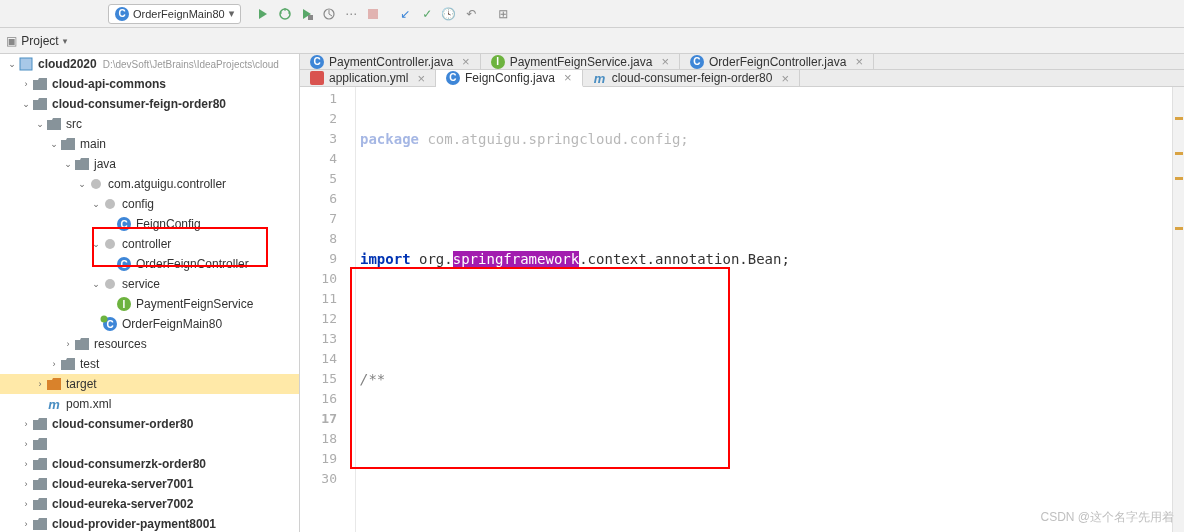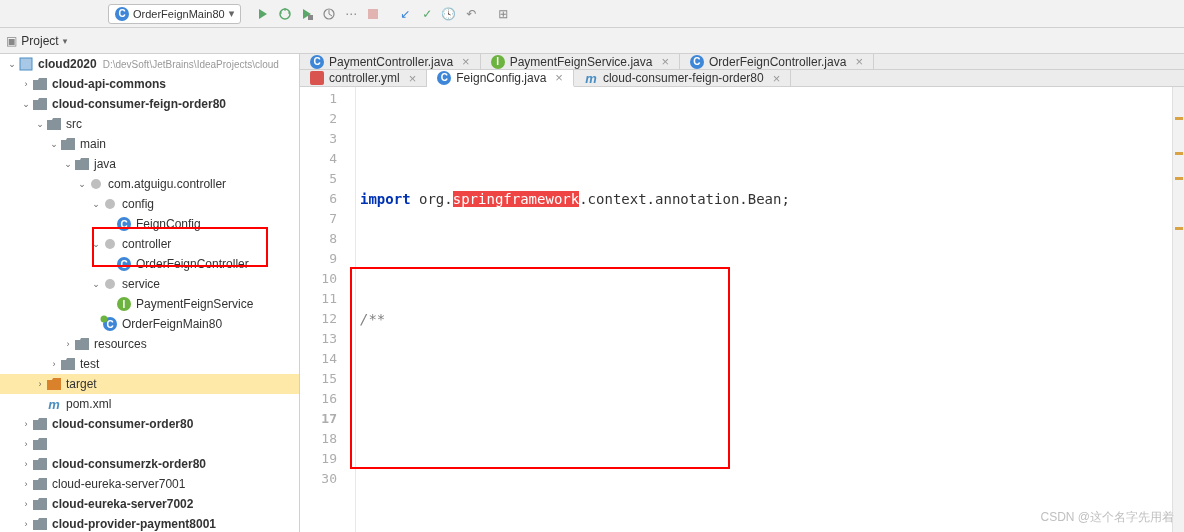--- a/index.html
+++ b/index.html
@@ -33,21 +33,21 @@
     .tab-close { color: #999; font-size: 13px; margin-left: 4px; }
     .editor-tabs-row2 { height: 26px; display: flex; border-bottom: 1px solid #d0d0d0; background: #ececec; }
     
     .code-area { flex: 1; display: flex; position: relative; }
     .gutter { width: 56px; background: #fff; border-right: 1px solid #e8e8e8; text-align: right; padding-right: 18px; color: #adadad; font-family: "Consolas", monospace; font-size: 13px; line-height: 20px; padding-top: 2px; position: relative; }
     .gutter-icons { position: absolute; right: 0px; width: 16px; }
     .code-content { flex: 1; font-family: "Consolas", monospace; font-size: 14px; line-height: 20px; padding: 2px 4px; position: relative; white-space: pre; }
     .code-line { height: 20px; }
     .kw { color: #0033b3; font-weight: bold; }
     .comment { color: #808080; font-style: italic; }
-    .string-hl { background: #ef4444; color: #fff; }
+    .string-hl { background: #a21caf; color: #fff; }
     .red-box-code { position: absolute; border: 2px solid #f00; pointer-events: none; }
     
     .right-gutter { width: 12px; background: #f2f2f2; border-left: 1px solid #e0e0e0; position: relative; }
     .marker { position: absolute; width: 8px; height: 3px; left: 2px; }
     .marker.warn { background: #d9a343; }
     
     .watermark { position: absolute; right: 10px; bottom: 6px; color: #bfbfbf; font-size: 12px; }
   </style>
 </head>
 <body>
@@ -292,21 +292,21 @@
           </span>
           <span class="tree-label" style="font-weight:bold">cloud-consumerzk-order80</span>
         </div>
         <div class="tree-row" style="padding-left: 20px;">
           <span class="tree-arrow">›</span>
           <span class="tree-icon">
             <svg width="14" height="12">
               <path d="M0 2 L5 2 L6 0 L14 0 L14 12 L0 12 Z" fill="#87939a"></path>
             </svg>
           </span>
-          <span class="tree-label" style="font-weight:normal">cloud-eureka-server7001</span>
+          <span class="tree-label" style="font-weight:bold">cloud-eureka-server7001</span>
         </div>
         <div class="tree-row" style="padding-left: 20px;">
           <span class="tree-arrow">›</span>
           <span class="tree-icon">
             <svg width="14" height="12">
               <path d="M0 2 L5 2 L6 0 L14 0 L14 12 L0 12 Z" fill="#87939a"></path>
             </svg>
           </span>
           <span class="tree-label" style="font-weight:bold">cloud-eureka-server7002</span>
         </div>
@@ -337,21 +337,21 @@
         </div>
         <div class="editor-tab">
           <span class="icon-c">C</span>
           <span>OrderFeignController.java</span>
           <span class="tab-close">×</span>
         </div>
       </div>
     <div class="editor-tabs-row2" id="tabs-row2">
         <div class="editor-tab">
           <span style="width:14px;height:14px;background:#d9534f;border-radius:2px;display:inline-block"></span>
-          <span>controller.yml</span>
+          <span>application.yml</span>
           <span class="tab-close">×</span>
         </div>
         <div class="editor-tab active">
           <span class="icon-c">C</span>
           <span>FeignConfig.java</span>
           <span class="tab-close">×</span>
         </div>
         <div class="editor-tab">
           <span class="icon-m">m</span>
           <span>cloud-consumer-feign-order80</span>
@@ -379,20 +379,21 @@
           <div style="height: 20px;">16</div>
           <div style="height: 20px; font-weight: bold;">17</div>
           <div style="height: 20px;">18</div>
           <div style="height: 20px;">19</div>
           <div style="height: 20px;">30</div>
           <div class="gutter-icons">
           
         </div>
       </div>
       <div class="code-content">
+        <div class="code-line" style="opacity:0.35"><span class="kw">package</span><span> com.atguigu.springcloud.config;</span></div>
         <div class="code-line"></div>
         <div class="code-line"><span class="kw">import</span><span> org.</span><span class="string-hl">springframework</span><span>.context.annotation.Bean;</span></div>
         <div class="code-line"></div>
         <div class="code-line"><span class="comment">/**</span></div>
         
         
         
         
         
         

